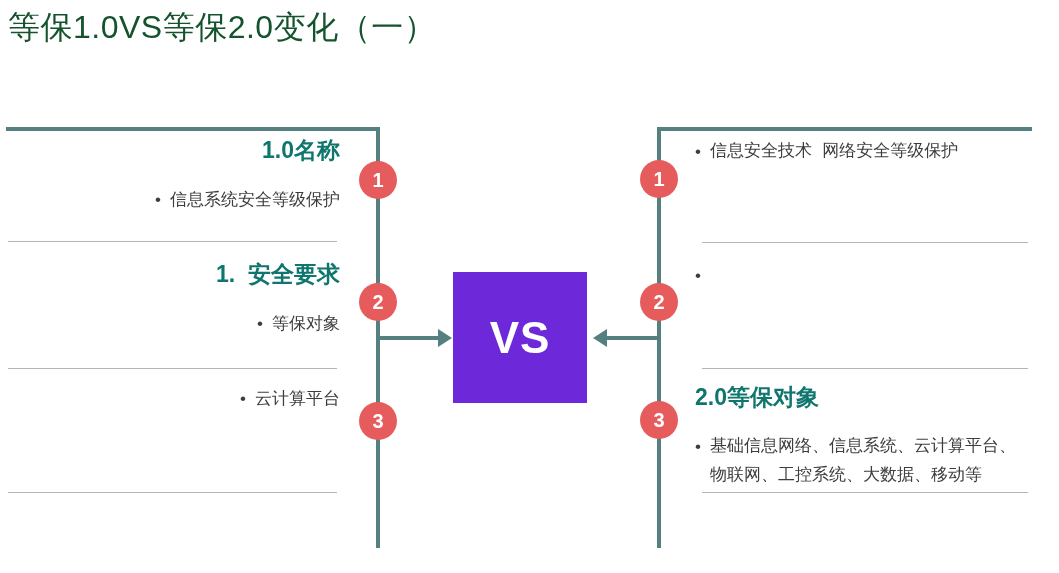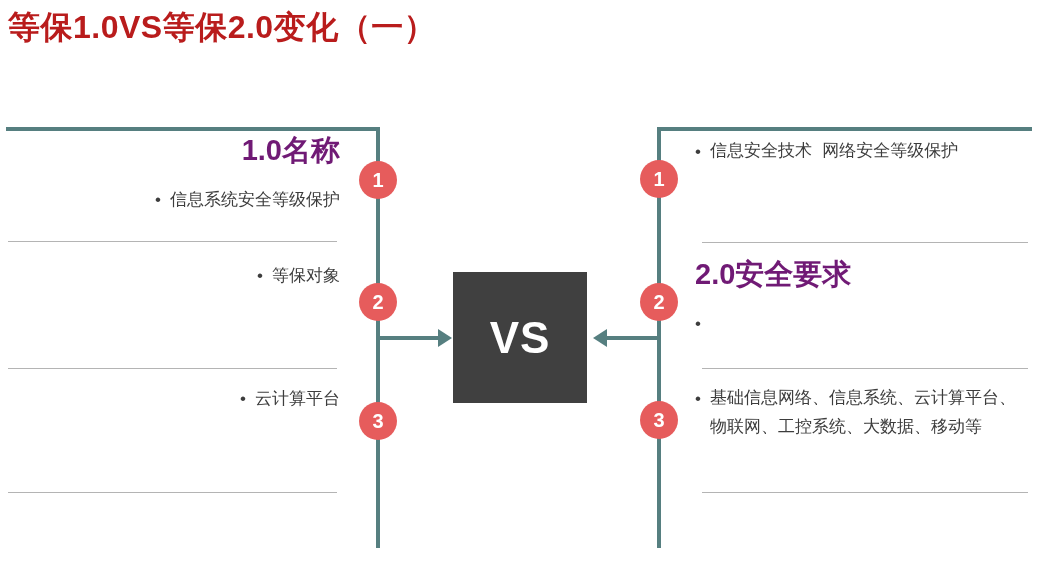--- a/index.html
+++ b/index.html
@@ -12,22 +12,22 @@
     height: 573px;
     background: #ffffff;
     overflow: hidden;
   }
 
   .page-title {
     position: absolute;
     left: 8px;
     top: 6px;
     font-size: 32px;
-    font-weight: 700;
-    color: #b91c1c;
+    font-weight: 400;
+    color: #14532d;
     letter-spacing: 0.5px;
     white-space: nowrap;
   }
 
   
   .tline { position: absolute; background: #567f80; }
   .l-top-h  { left: 6px;   top: 127px; width: 374px; height: 4px; }
   .l-vert   { left: 376px; top: 127px; width: 4px;   height: 421px; }
   .r-top-h  { left: 657px; top: 127px; width: 375px; height: 4px; }
   .r-vert   { left: 657px; top: 127px; width: 4px;   height: 421px; }
@@ -60,21 +60,21 @@
   .bL3 { left: 359px; top: 402px; }
   .bR1 { left: 640px; top: 160px; }
   .bR2 { left: 640px; top: 283px; }
   .bR3 { left: 640px; top: 401px; }
 
   
   .vs-box {
     position: absolute;
     left: 453px; top: 272px;
     width: 134px; height: 131px;
-    background: #404040;
+    background: #6d28d9;
     display: flex;
     align-items: center;
     justify-content: center;
     color: #ffffff;
     font-size: 44px;
     font-weight: 800;
     letter-spacing: 1px;
     z-index: 2;
   }
   .arrow-shaft { position: absolute; background: #567f80; height: 4px; top: 336px; }
@@ -93,24 +93,24 @@
     border-bottom: 9px solid transparent;
     border-right: 14px solid #567f80;
   }
 
   
   .sec { position: absolute; }
   .sec.left  { right: 719px; width: 334px; text-align: right; }
   .sec.right { left: 695px;  width: 345px; text-align: left; }
 
   .sec-heading {
-    font-size: 29px;
+    font-size: 23px;
     line-height: 26px;
     font-weight: 800;
-    color: #701a75;
+    color: #0f766e;
     white-space: pre-wrap;
     margin-bottom: 22px;
   }
   .bullet-row {
     display: flex;
     align-items: flex-start;
     font-size: 17px;
     line-height: 29px;
     color: #3d3d3d;
   }
@@ -160,20 +160,21 @@
 
   <section class="sec left sL1">
     <h2 class="sec-heading">1.0名称</h2>
     <div class="bullet-row">
       <span class="bullet-mark">•</span>
       <span class="bullet-text">信息系统安全等级保护</span>
     </div>
   </section>
 
   <section class="sec left sL2">
+    <h2 class="sec-heading">1.  安全要求</h2>
     <div class="bullet-row">
       <span class="bullet-mark">•</span>
       <span class="bullet-text">等保对象</span>
     </div>
   </section>
 
   <section class="sec left sL3">
     <div class="bullet-row">
       <span class="bullet-mark">•</span>
       <span class="bullet-text">云计算平台</span>
@@ -181,26 +182,26 @@
   </section>
 
   <section class="sec right sR1">
     <div class="bullet-row">
       <span class="bullet-mark">•</span>
       <span class="bullet-text">信息安全技术 网络安全等级保护</span>
     </div>
   </section>
 
   <section class="sec right sR2">
-    <h2 class="sec-heading">2.0安全要求</h2>
     <div class="bullet-row">
       <span class="bullet-mark">•</span>
     </div>
   </section>
 
   <section class="sec right sR3">
+    <h2 class="sec-heading">2.0等保对象</h2>
     <div class="bullet-row">
       <span class="bullet-mark">•</span>
       <span class="bullet-text">基础信息网络、信息系统、云计算平台、物联网、工控系统、大数据、移动等</span>
     </div>
   </section>
 
 </div>
 
 </body></html>

